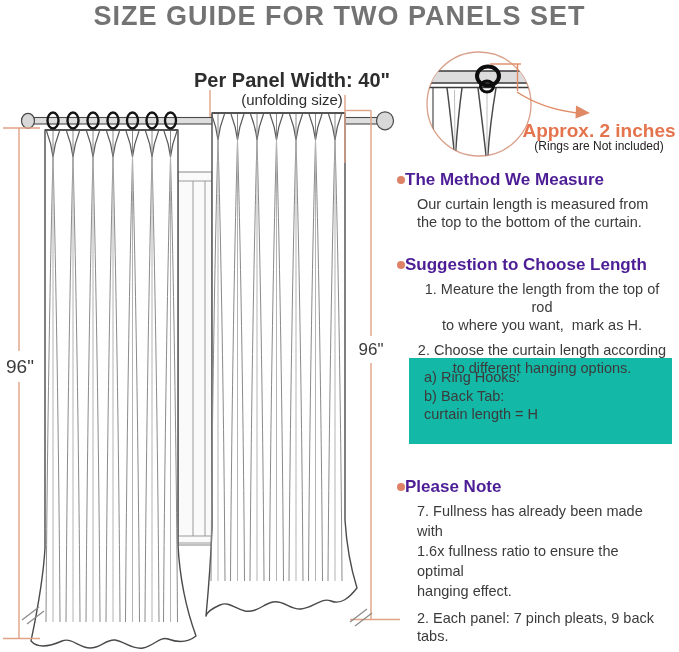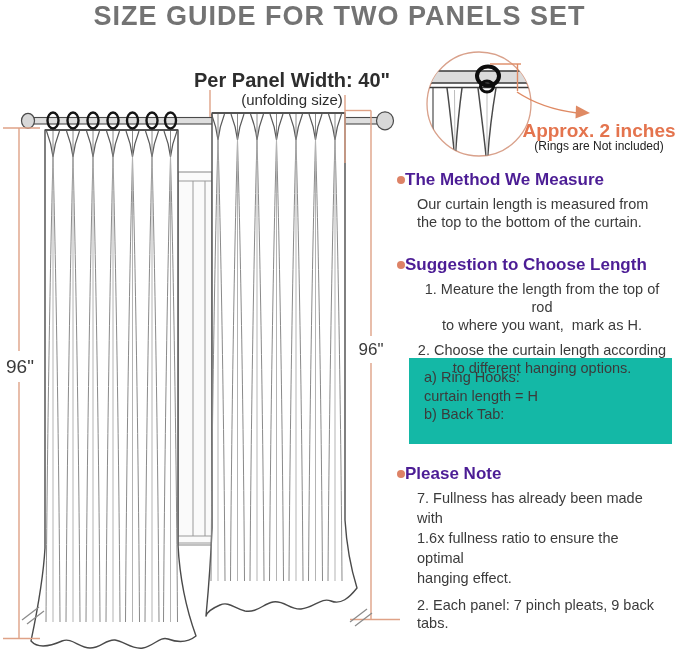--- a/index.html
+++ b/index.html
@@ -23,21 +23,21 @@
   .panel-width{left:177px;top:69px;width:230px;text-align:center;font-size:20px;font-weight:700;}
   .unfold{left:177px;top:91px;width:230px;text-align:center;font-size:15px;font-weight:400;}
   .h-left{left:1px;top:356px;width:38px;text-align:center;font-size:19px;color:#3a3a3a;}
   .h-right{left:352px;top:340px;width:38px;text-align:center;font-size:17px;color:#3a3a3a;}
   .approx{left:520px;top:120px;width:158px;text-align:center;font-size:19px;font-weight:700;color:#E4744E;}
   .rings-note{left:520px;top:139px;width:158px;text-align:center;font-size:12px;color:#232323;}
   
   .section{left:397px;width:270px;z-index:3;}
   .sec-method{top:170px;}
   .sec-suggestion{top:255px;text-align:center;}
-  .sec-note{top:464px;}
+  .sec-note{top:477px;}
   .sec-head{display:flex;align-items:center;font-size:17px;font-weight:700;color:#4c1d95;line-height:19px;}
   .dot{width:8px;height:8px;border-radius:50%;background:#DD8266;flex:0 0 auto;}
   .para{margin:6px 0 7px 20px;font-size:14.5px;line-height:18px;color:#3b3b3b;white-space:pre-line;}
   .sec-note .para{margin:5px 0 8px 20px;}
   .sec-note .para.loose{line-height:20px;}
   
   .opt-box{
     left:409px;top:358px;width:263px;height:86px;z-index:2;
     background:#14b8a6;box-sizing:border-box;padding:10px 0 0 15px;
   }
@@ -197,22 +197,22 @@
     <span>Suggestion to Choose Length</span>
   </div>
   <div class="para">1. Meature the length from the top of rod
 to where you want,&nbsp; mark as H.</div>
   <div class="para">2. Choose the curtain length according
 to different hanging options.</div>
 </div>
 
 <div class="abs opt-box">
   <div class="opt-line">a) Ring Hooks:</div>
+  <div class="opt-line">b) Back Tab:</div>
   <div class="opt-line">curtain length = H</div>
-  <div class="opt-line">b) Back Tab:</div>
 </div>
 
 <div class="abs section sec-note">
   <div class="sec-head">
     <span class="dot"></span>
     <span>Please Note</span>
   </div>
   <div class="para loose">7. Fullness has already been made with
 1.6x fullness ratio to ensure the optimal
 hanging effect.</div>

